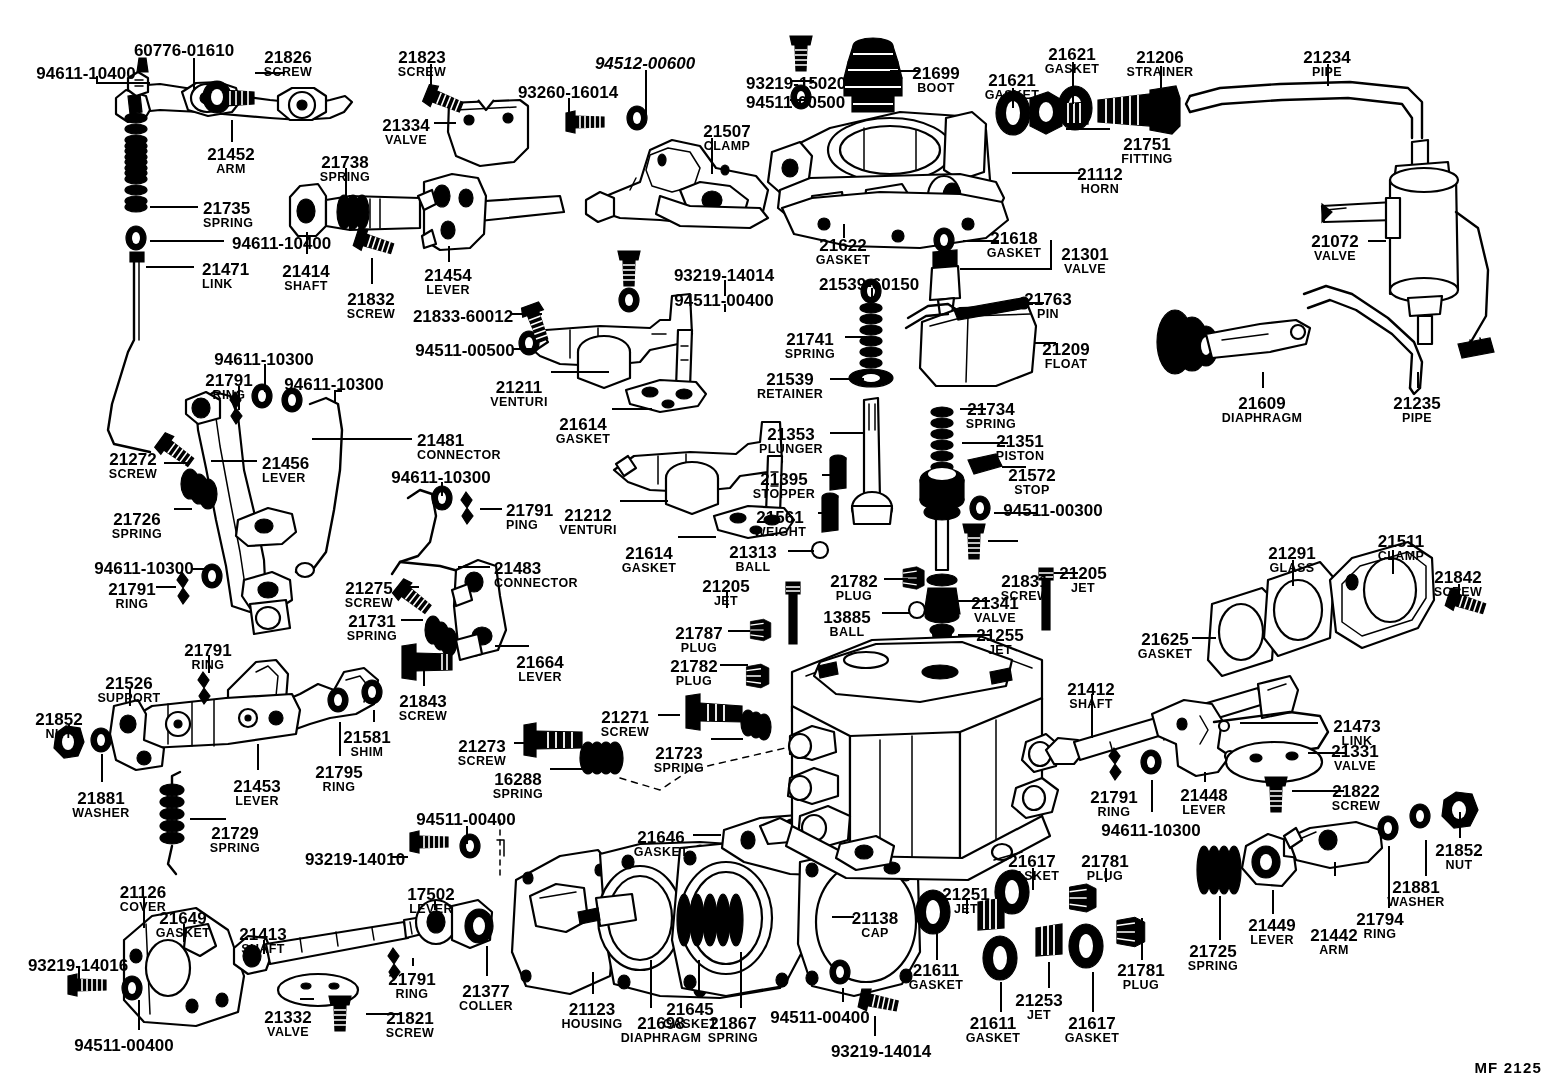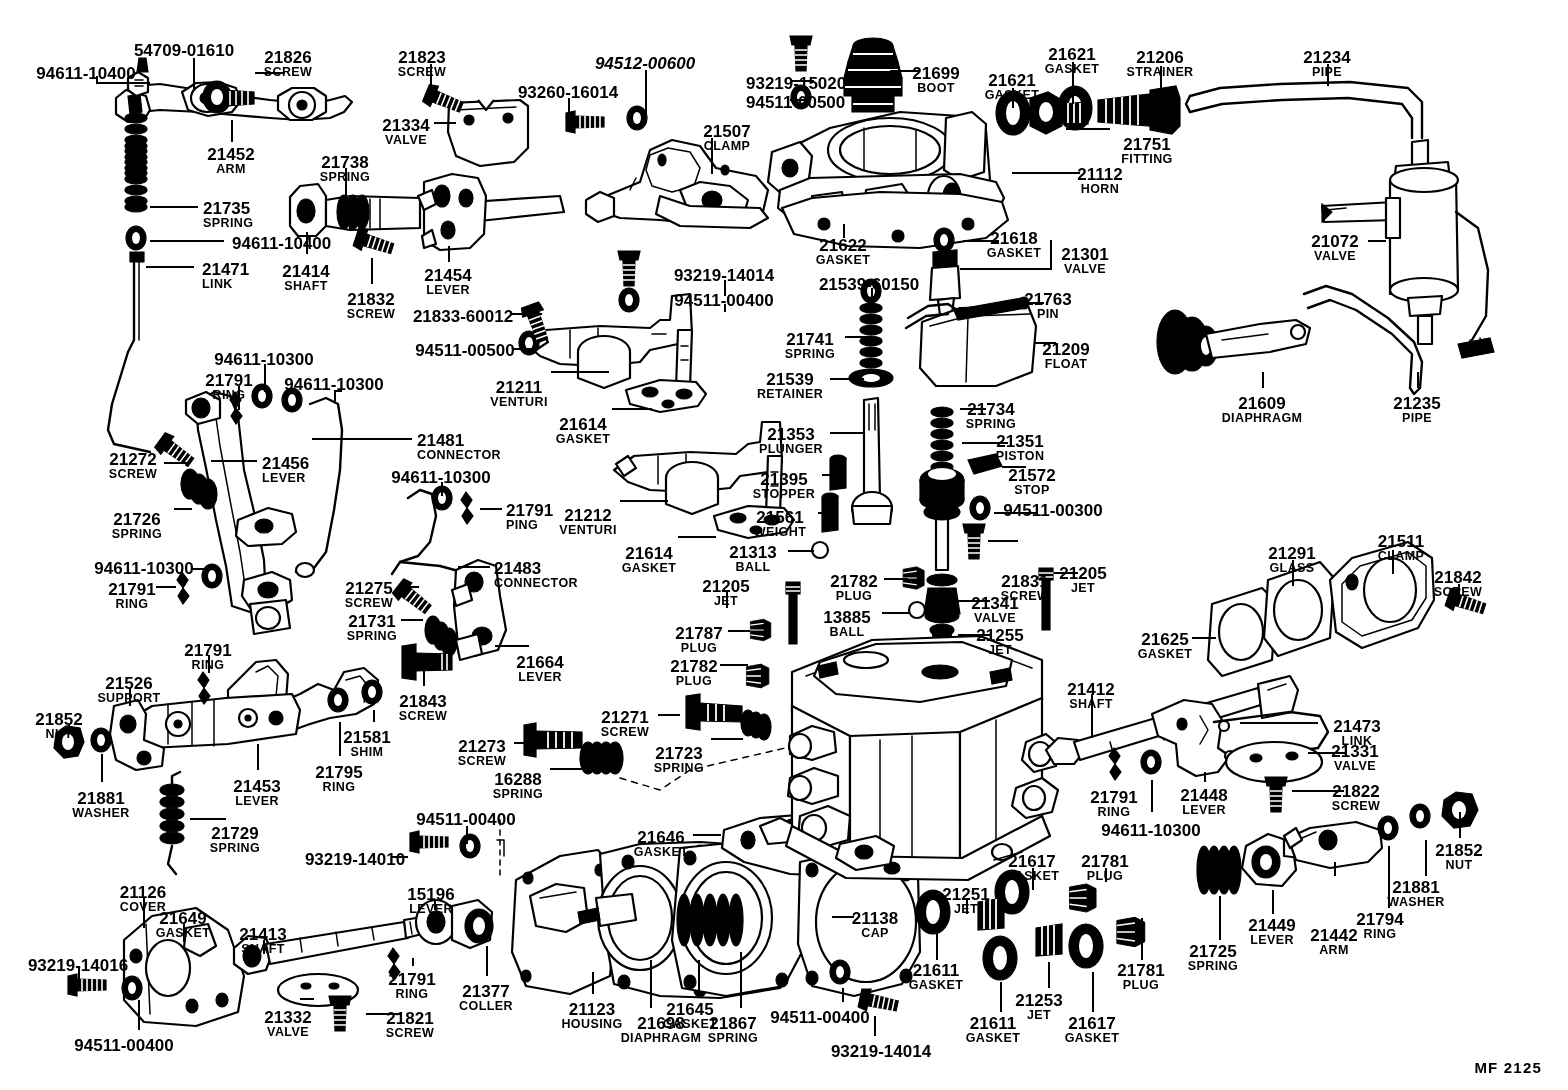--- a/index.html
+++ b/index.html
@@ -931,21 +931,21 @@
     <div class="leader v" style="left: 1219px;top:896px;height:44px;"></div>
     <div class="leader v" style="left:1272px;top:890px;height:24px;"></div>
     <div class="leader v" style="left:1334px;top:862px;height:14px;"></div>
     <div class="leader v" style="left:1388px;top:846px;height:62px;"></div>
     <div class="leader v" style="left:1425px;top:840px;height:36px;"></div>
     <div class="leader v" style="left:1459px;top:812px;height:26px;"></div>
   </div>
 
   <div id="labels">
       <div class="lbl c nm-c" style="left: 184px; top: 43px; transform: translateX(-50%);">
-        <span class="num">54709-01610</span>
+        <span class="num">60776-01610</span>
       </div>
       <div class="lbl c nm-c" style="left: 86px; top: 66px; transform: translateX(-50%);">
         <span class="num">94611-10400</span>
       </div>
       <div class="lbl c nm-c" style="left: 288px; top: 50px; transform: translateX(-50%);">
         <span class="num">21826</span>
         <span class="nm">SCREW</span>
       </div>
       <div class="lbl c nm-c" style="left: 231px; top: 147px; transform: translateX(-50%);">
         <span class="num">21452</span>
@@ -1156,21 +1156,21 @@
         <span class="num">21377</span>
         <span class="nm">COLLER</span>
       </div>
       <div class="lbl c nm-c" style="left: 355px; top: 852px; transform: translateX(-50%);">
         <span class="num">93219-14010</span>
       </div>
       <div class="lbl c nm-c" style="left: 466px; top: 812px; transform: translateX(-50%);">
         <span class="num">94511-00400</span>
       </div>
       <div class="lbl c nm-c" style="left: 431px; top: 887px; transform: translateX(-50%);">
-        <span class="num">15196</span>
+        <span class="num">17502</span>
         <span class="nm">LEVER</span>
       </div>
       <div class="lbl c nm-c" style="left: 482px; top: 739px; transform: translateX(-50%);">
         <span class="num">21273</span>
         <span class="nm">SCREW</span>
       </div>
       <div class="lbl c nm-c" style="left: 518px; top: 772px; transform: translateX(-50%);">
         <span class="num">16288</span>
         <span class="nm">SPRING</span>
       </div>

